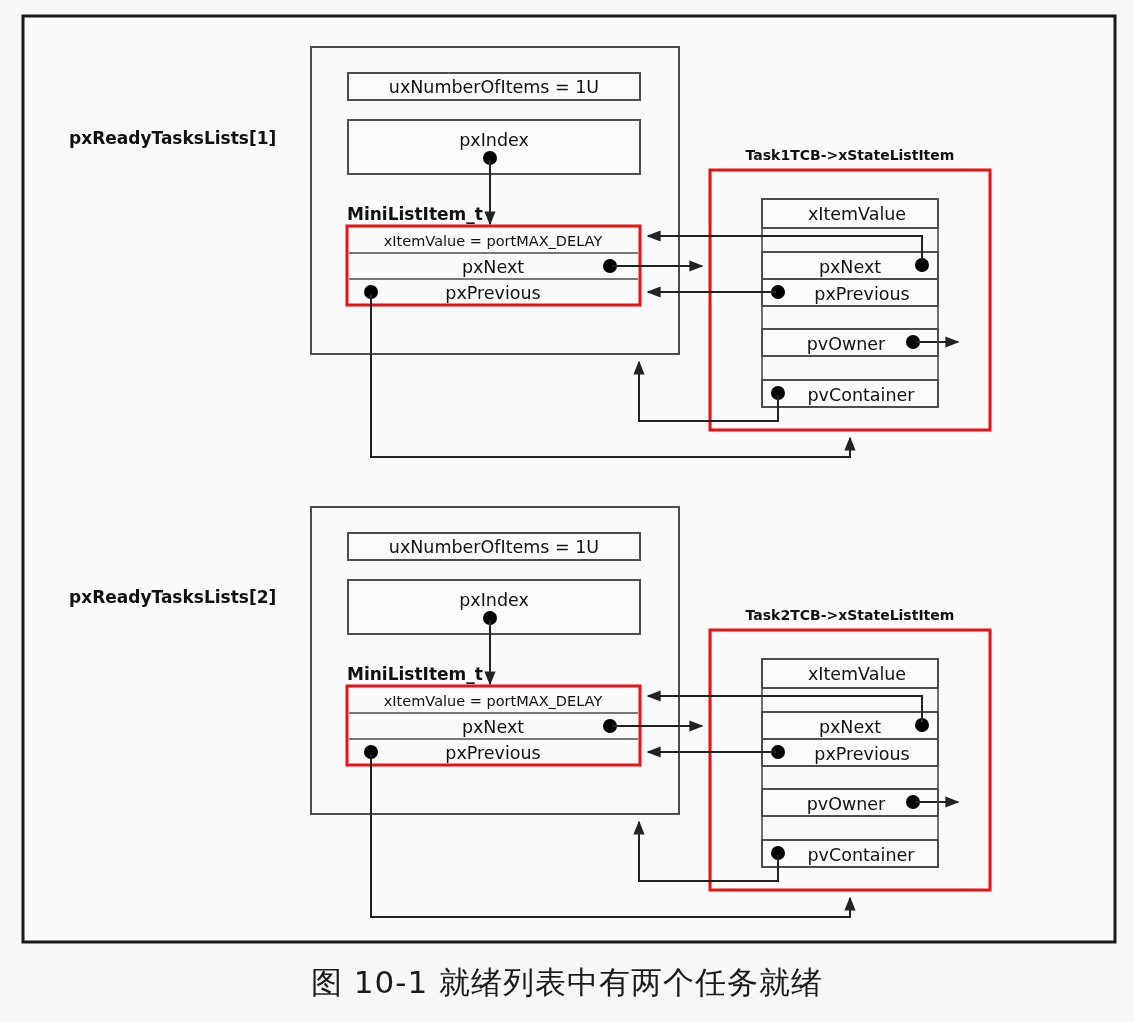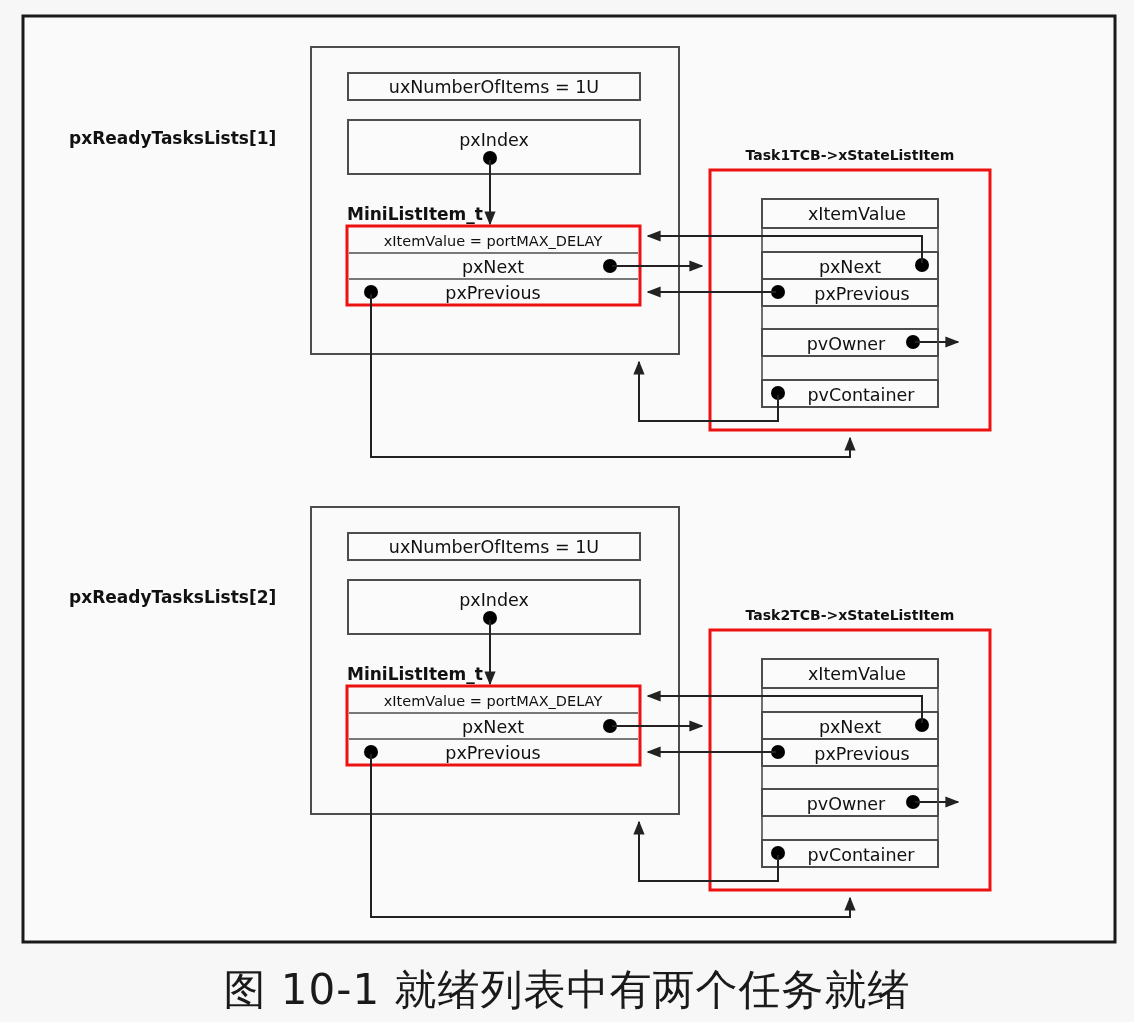--- a/index.html
+++ b/index.html
@@ -89,21 +89,21 @@
     font-size: 17px;
     font-weight: bold;
   }
   #caption {
     position: absolute;
     left: 0;
     top: 962px;
     width: 1134px;
     text-align: center;
     font-family: "DejaVu Sans", "Liberation Sans", sans-serif;
-    font-size: 42px;
+    font-size: 31px;
     color: #1a1a1a;
     letter-spacing: 1px;
   }
 </style>
 </head>
 <body>
 
 <div id="page">
 
   <svg id="diagram-svg" viewBox="0 0 1134 1022" xmlns="http://www.w3.org/2000/svg">

